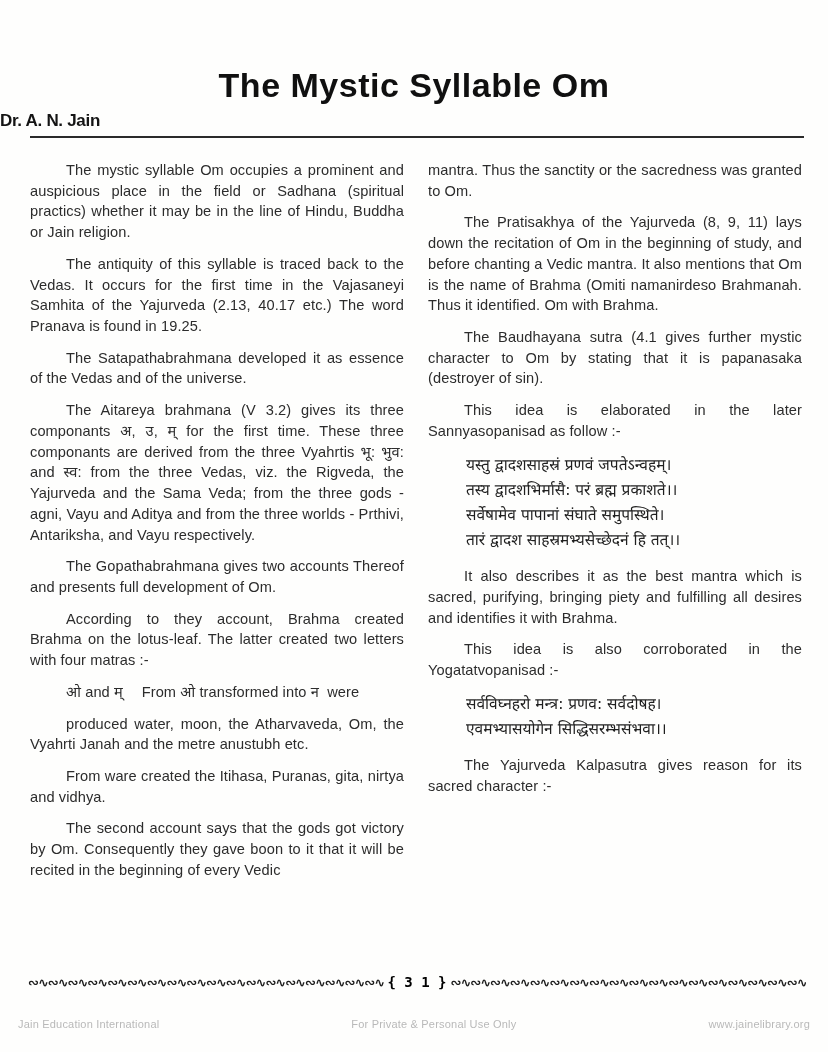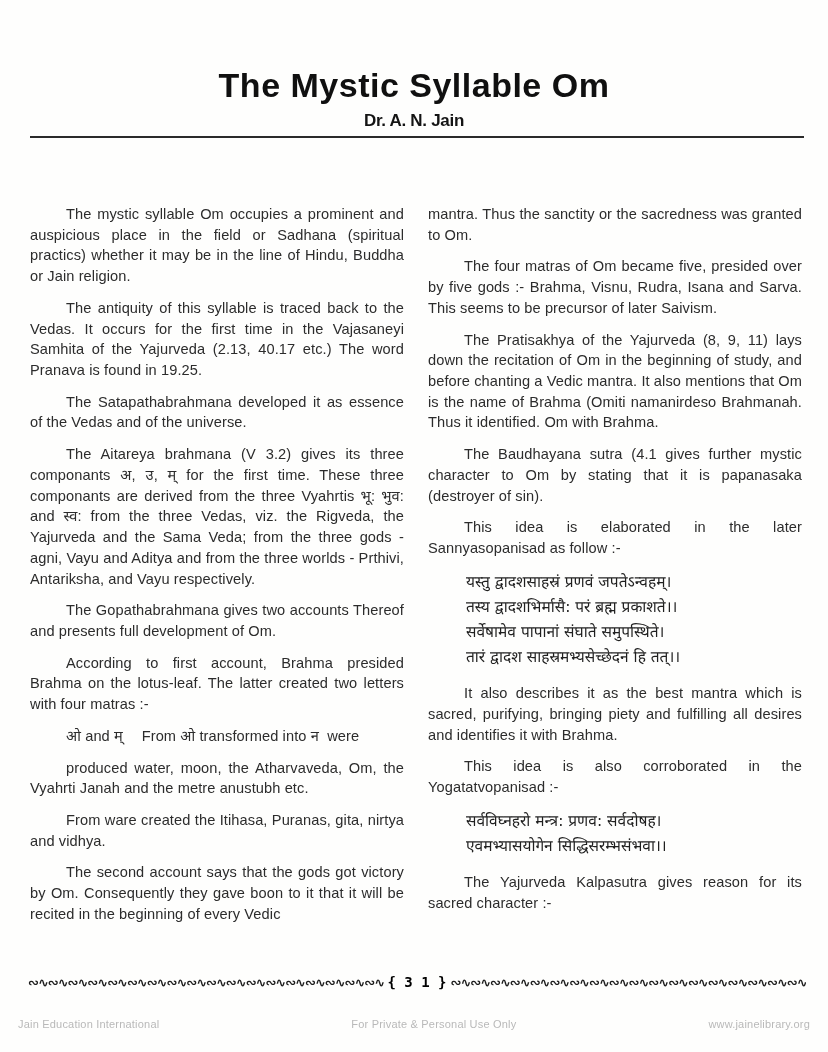--- a/index.html
+++ b/index.html
@@ -16,40 +16,39 @@
   
   .hdr { padding-top: 66px; }
   .hdr h1 {
     text-align: center;
     font-size: 34px;
     font-weight: 700;
     letter-spacing: 0.5px;
     color: #101010;
   }
   .author {
-    text-align: center;
+    text-align: left;
     margin-top: 6px;
     font-size: 17px;
     font-weight: 700;
     letter-spacing: -0.3px;
     color: #141414;
   }
   .rule {
     margin: 5px 24px 0 30px;
     border-top: 2px solid #2a2a2a;
   }
 
   
   .columns {
     display: flex;
     gap: 24px;
     padding: 22px 26px 0 30px;
     height: 800px;
     overflow: hidden;
-    margin-top: 44px;
   }
   .col { flex: 1 1 0; min-width: 0; }
   .col p {
     font-size: 14.6px;
     line-height: 1.42;
     text-align: justify;
     text-indent: 36px;
     margin-bottom: 11px;
     color: #2c2c2c;
     letter-spacing: 0.1px;
@@ -117,30 +116,29 @@
   </header>
 
   <main class="columns">
 
     <section class="col">
       <p>The mystic syllable Om occupies a prominent and auspicious place in the field or Sadhana (spiritual practics) whether it may be in the line of Hindu, Buddha or Jain religion.</p>
       <p>The antiquity of this syllable is traced back to the Vedas. It occurs for the first time in the Vajasaneyi Samhita of the Yajurveda (2.13, 40.17 etc.) The word Pranava is found in 19.25.</p>
       <p>The Satapathabrahmana developed it as essence of the Vedas and of the universe.</p>
       <p>The Aitareya brahmana (V 3.2) gives its three componants अ, उ, म् for the first time. These three componants are derived from the three Vyahrtis भू: भुव: and स्व: from the three Vedas, viz. the Rigveda, the Yajurveda and the Sama Veda; from the three gods - agni, Vayu and Aditya and from the three worlds - Prthivi, Antariksha, and Vayu respectively.</p>
       <p>The Gopathabrahmana gives two accounts Thereof and presents full development of Om.</p>
-      <p>According to first account, Brahma presided Brahma on the lotus-leaf. The latter created two letters with four matras :-</p>
+      <p>According to they account, Brahma created Brahma on the lotus-leaf. The latter created two letters with four matras :-</p>
       <p class="spread">ओ and म्  From ओ transformed into न  were</p>
       <p>produced water, moon, the Atharvaveda, Om, the Vyahrti Janah and the metre anustubh etc.</p>
       <p>From ware created the Itihasa, Puranas, gita, nirtya and vidhya.</p>
       <p>The second account says that the gods got victory by Om. Consequently they gave boon to it that it will be recited in the beginning of every Vedic</p>
     </section>
 
     <section class="col">
       <p class="noindent">mantra. Thus the sanctity or the sacredness was granted to Om.</p>
-      <p>The four matras of Om became five, presided over by five gods :- Brahma, Visnu, Rudra, Isana and Sarva. This seems to be precursor of later Saivism.</p>
       <p>The Pratisakhya of the Yajurveda (8, 9, 11) lays down the recitation of Om in the beginning of study, and before chanting a Vedic mantra. It also mentions that Om is the name of Brahma (Omiti namanirdeso Brahmanah. Thus it identified. Om with Brahma.</p>
       <p>The Baudhayana sutra (4.1 gives further mystic character to Om by stating that it is papanasaka (destroyer of sin).</p>
       <p>This idea is elaborated in the later Sannyasopanisad as follow :-</p>
 
       <div class="verse">
         <div>यस्तु द्वादशसाहस्रं प्रणवं जपतेऽन्वहम्।</div>
         <div>तस्य द्वादशभिर्मासै: परं ब्रह्म प्रकाशते।।</div>
         <div>सर्वेषामेव पापानां संघाते समुपस्थिते।</div>
         <div>तारं द्वादश साहस्रमभ्यसेच्छेदनं हि तत्।।</div>
       </div>

